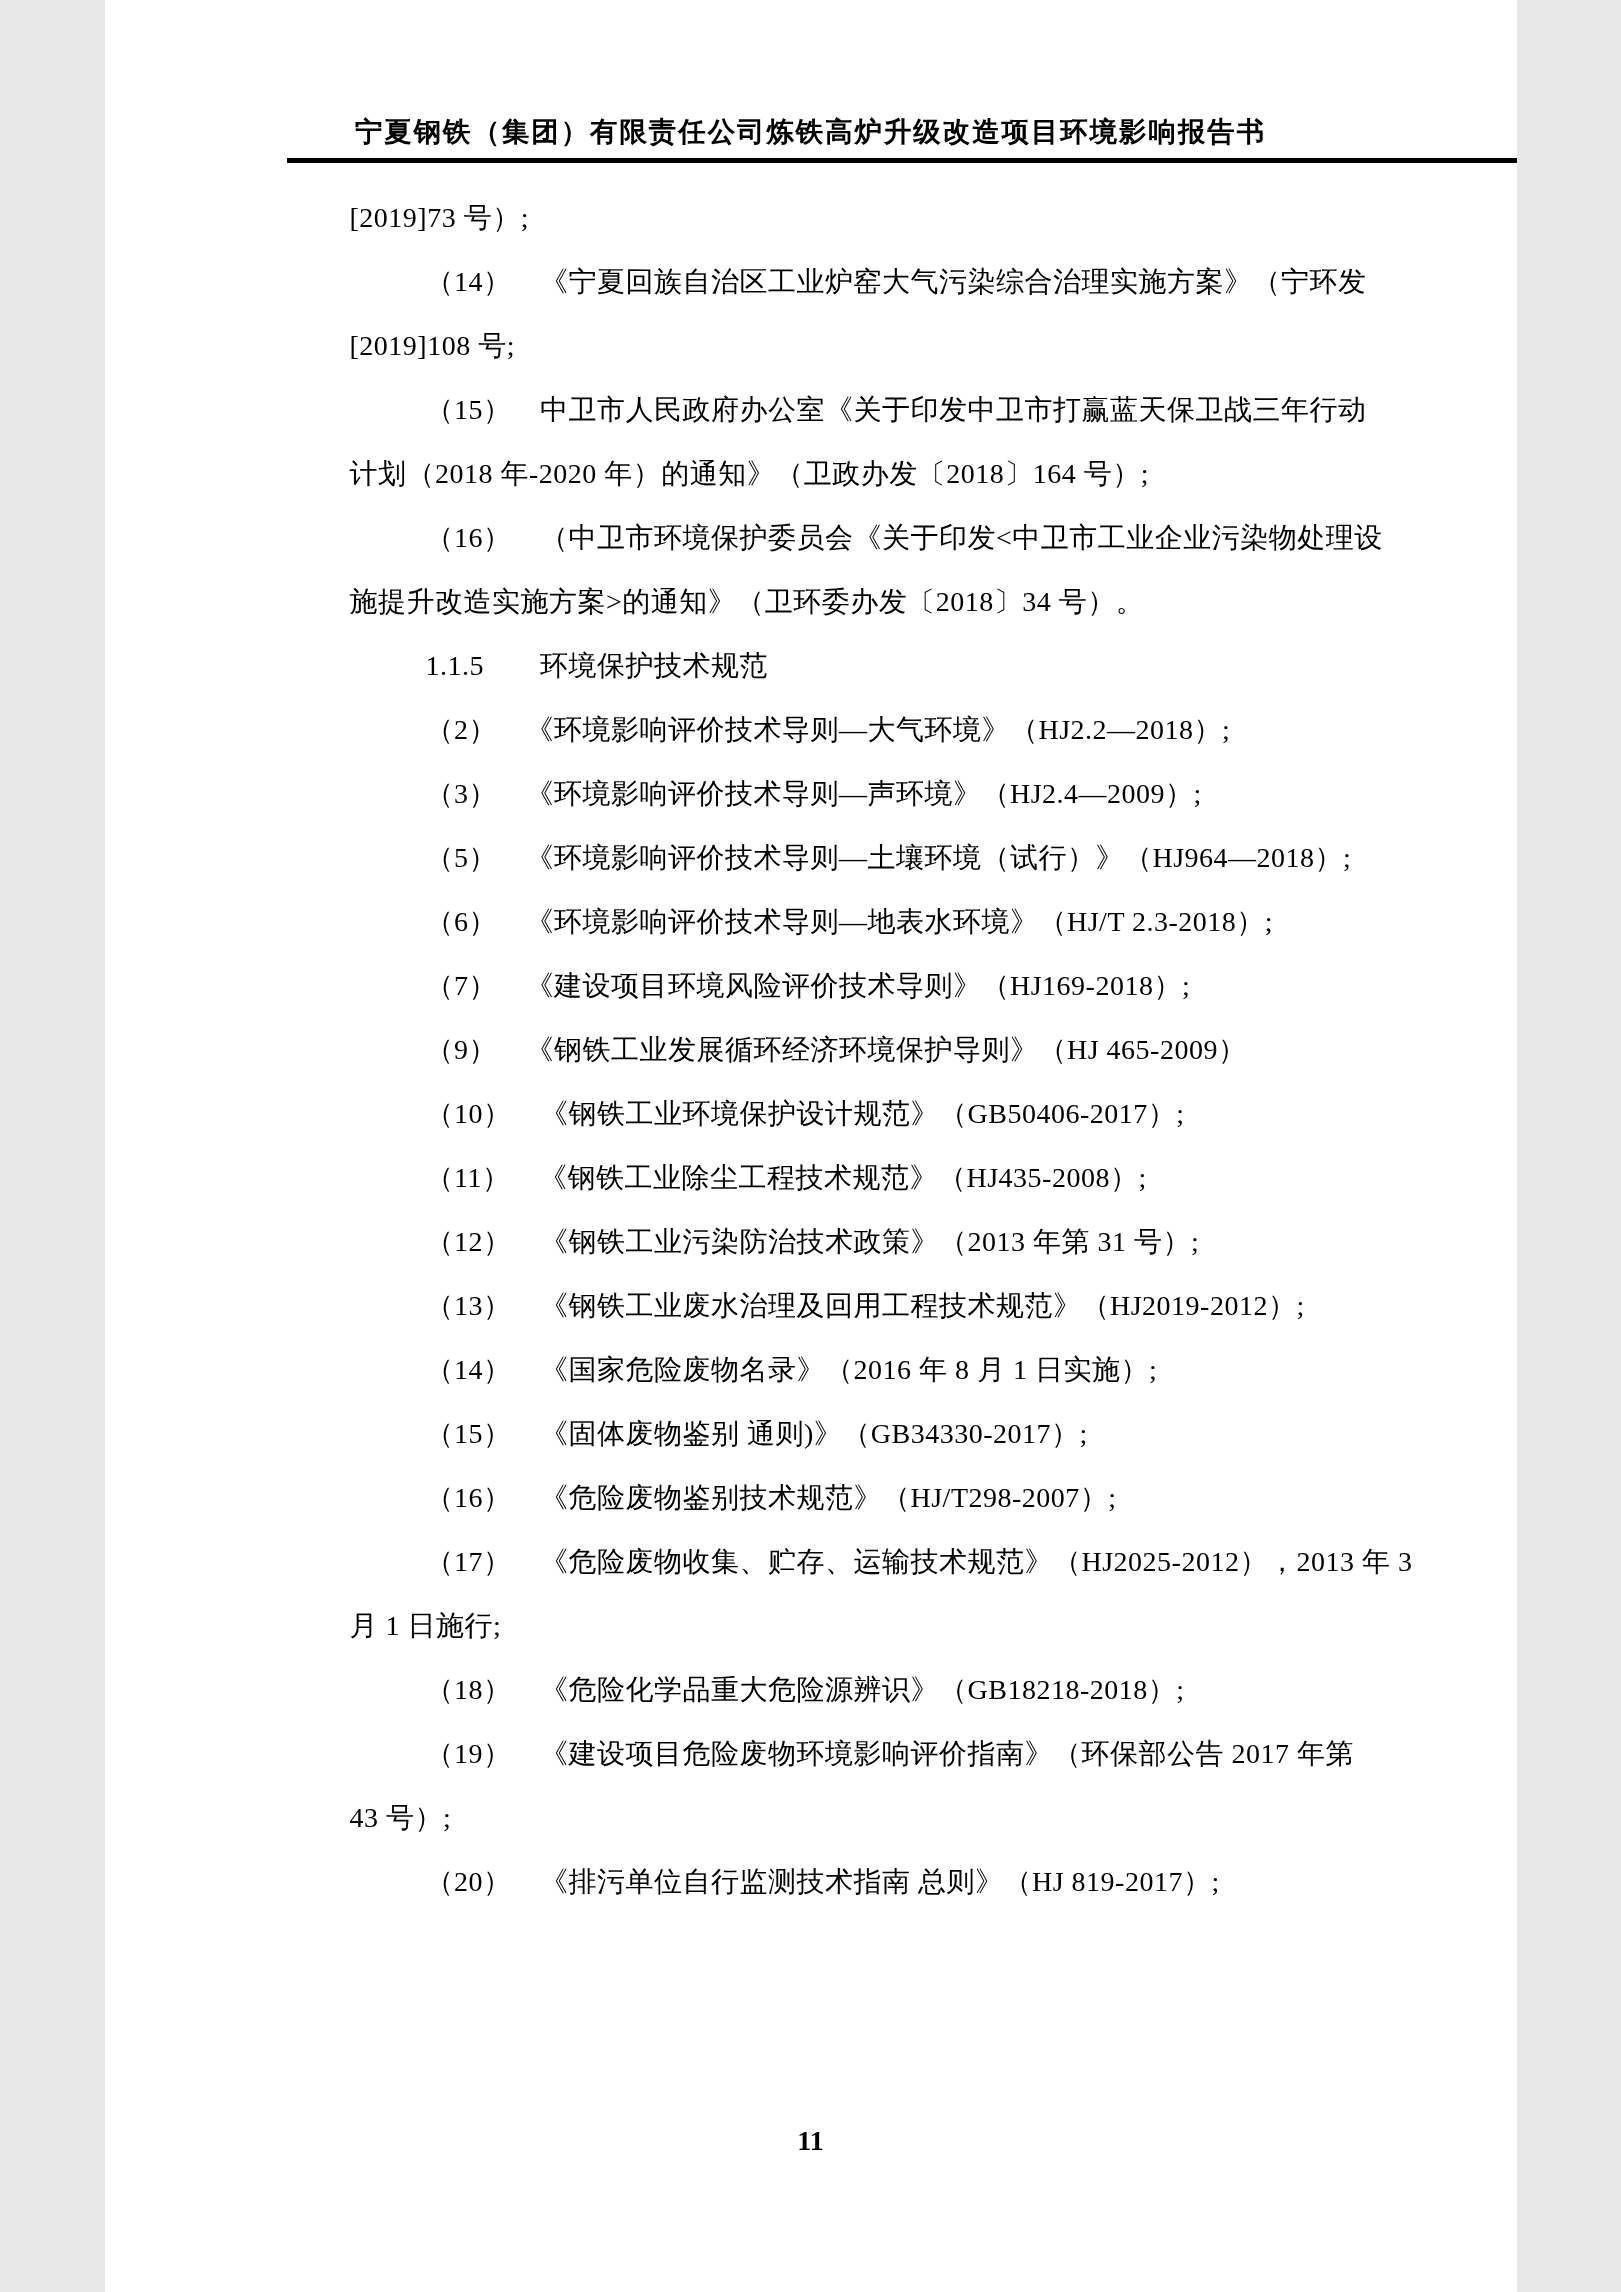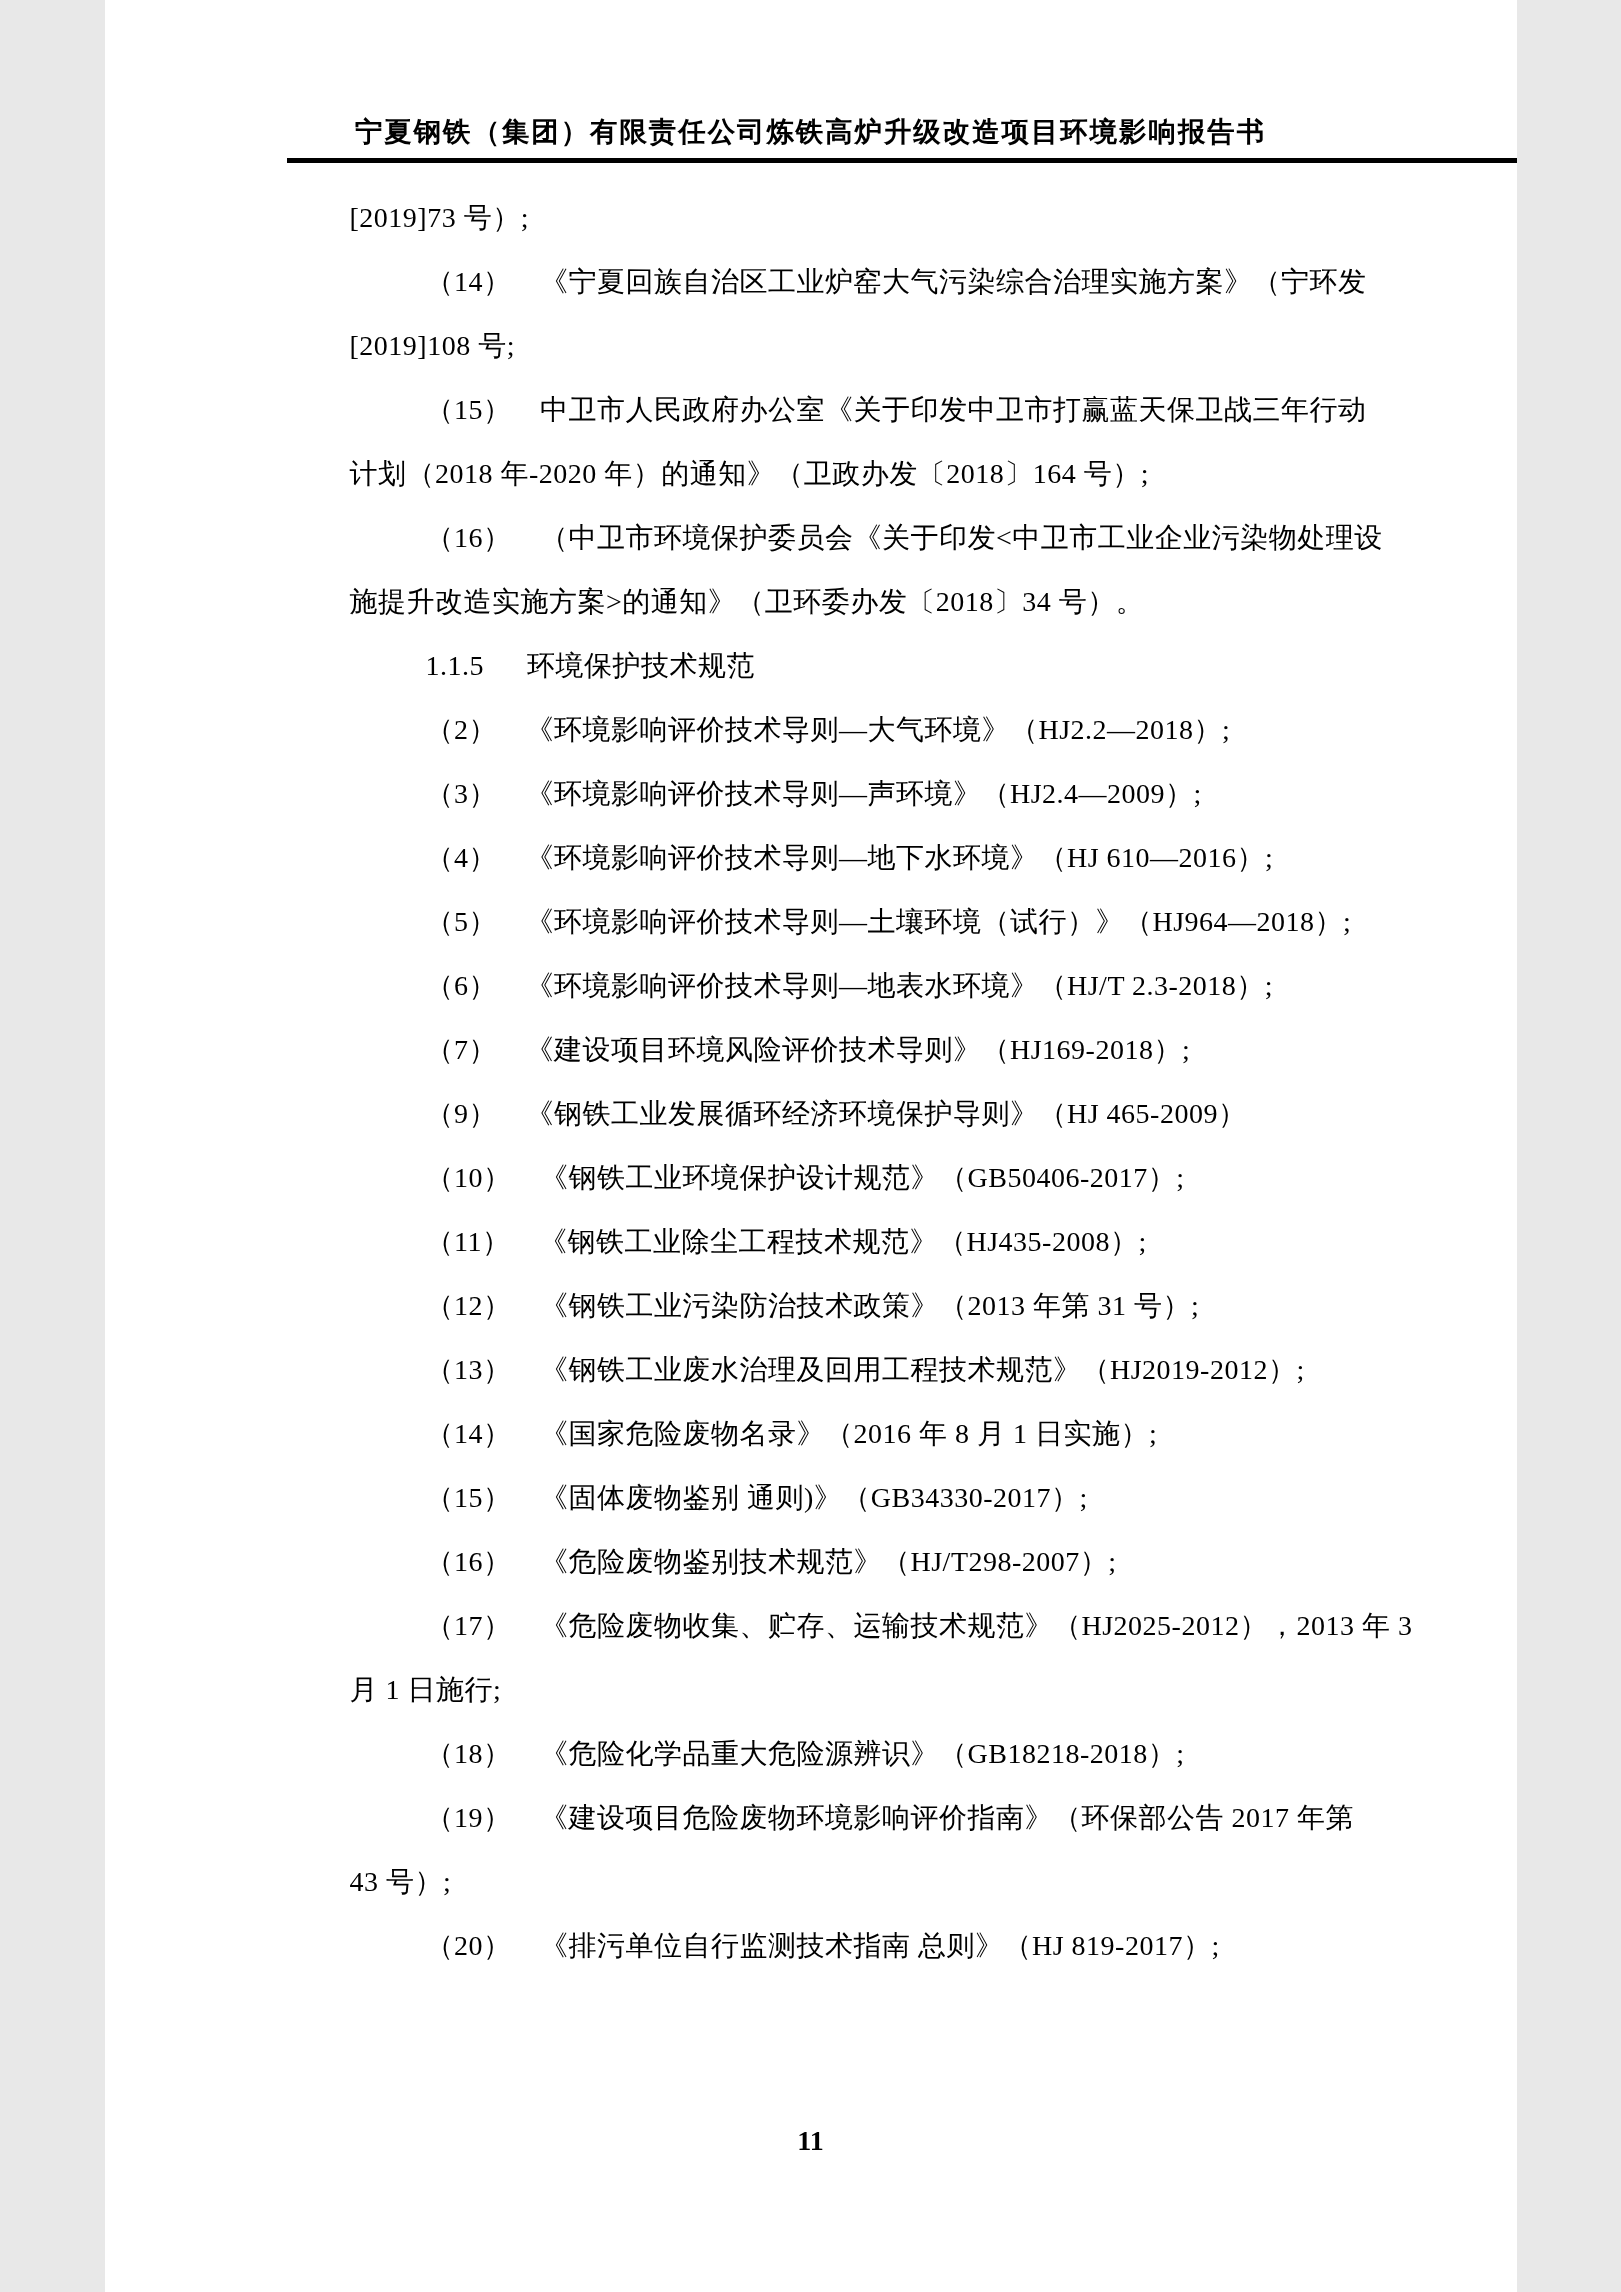--- a/index.html
+++ b/index.html
@@ -40,21 +40,21 @@
     font-size: 28px;
     line-height: 64px;
     letter-spacing: 0.5px;
   }
   .line {
     margin: 0;
     padding: 0;
     white-space: nowrap;
   }
   .line.indent { padding-left: 76px; }
-  .line.heading .num { margin-right: 43px; }
+  .line.heading .num { margin-right: 56px; }
   .page-number {
     position: absolute;
     top: 2125px;
     left: 0;
     width: 100%;
     text-align: center;
     font-weight: bold;
     font-size: 28px;
   }
 </style>
@@ -74,21 +74,20 @@
     <p class="line flush">计划（2018 年-2020 年）的通知》（卫政办发〔2018〕164 号）;</p>
     <p class="line indent">（16）　（中卫市环境保护委员会《关于印发&lt;中卫市工业企业污染物处理设</p>
     <p class="line flush">施提升改造实施方案&gt;的通知》（卫环委办发〔2018〕34 号）。</p>
 
     <p class="line indent heading">
       <span class="num">1.1.5</span><span>环境保护技术规范</span>
     </p>
 
     <p class="line indent">（2）　《环境影响评价技术导则—大气环境》（HJ2.2—2018）;</p>
     <p class="line indent">（3）　《环境影响评价技术导则—声环境》（HJ2.4—2009）;</p>
-    <p class="line indent">（4）　《环境影响评价技术导则—地下水环境》（HJ 610—2016）;</p>
     <p class="line indent">（5）　《环境影响评价技术导则—土壤环境（试行）》（HJ964—2018）;</p>
     <p class="line indent">（6）　《环境影响评价技术导则—地表水环境》（HJ/T 2.3-2018）;</p>
     <p class="line indent">（7）　《建设项目环境风险评价技术导则》（HJ169-2018）;</p>
     <p class="line indent">（9）　《钢铁工业发展循环经济环境保护导则》（HJ 465-2009）</p>
     <p class="line indent">（10）　《钢铁工业环境保护设计规范》（GB50406-2017）;</p>
     <p class="line indent">（11）　《钢铁工业除尘工程技术规范》（HJ435-2008）;</p>
     <p class="line indent">（12）　《钢铁工业污染防治技术政策》（2013 年第 31 号）;</p>
     <p class="line indent">（13）　《钢铁工业废水治理及回用工程技术规范》（HJ2019-2012）;</p>
     <p class="line indent">（14）　《国家危险废物名录》（2016 年 8 月 1 日实施）;</p>
     <p class="line indent">（15）　《固体废物鉴别 通则)》（GB34330-2017）;</p>

